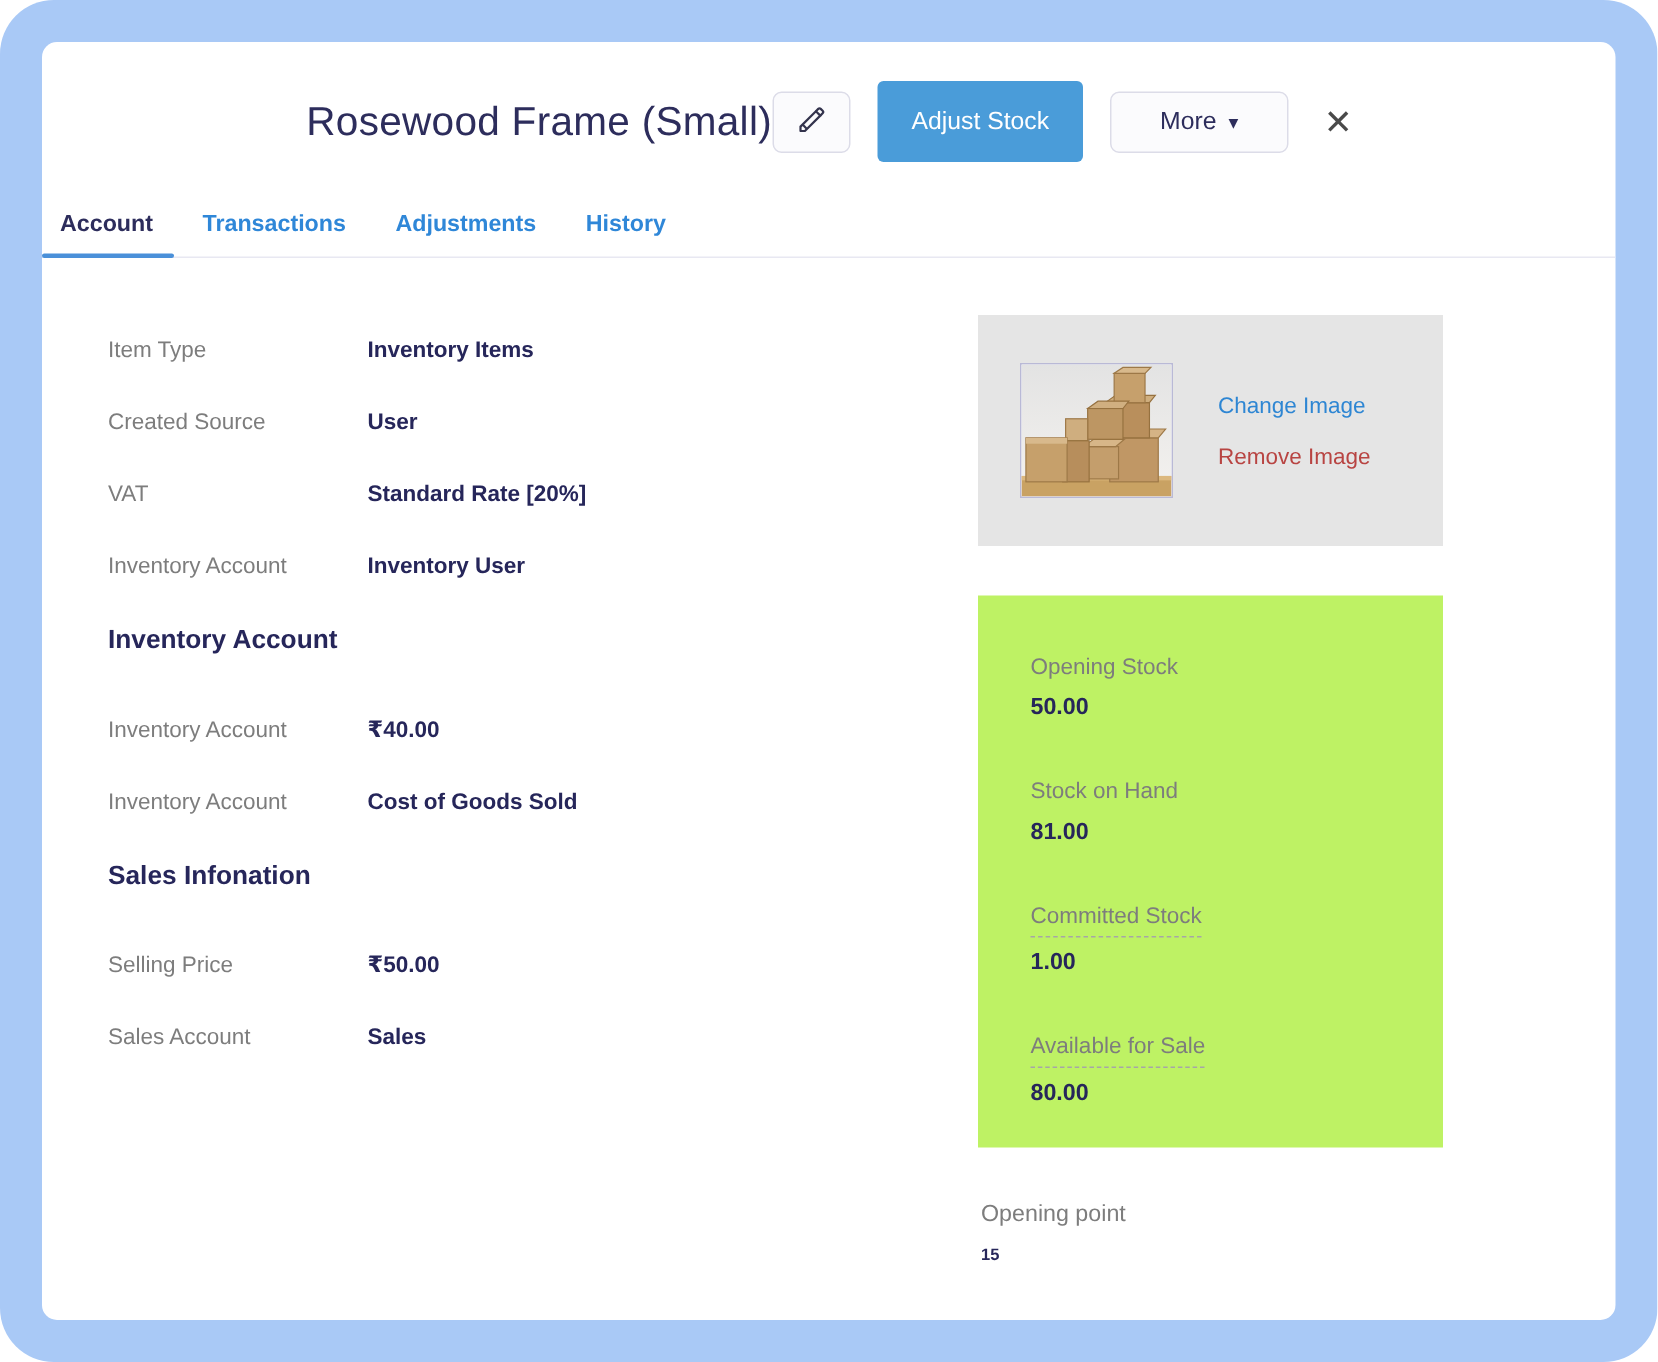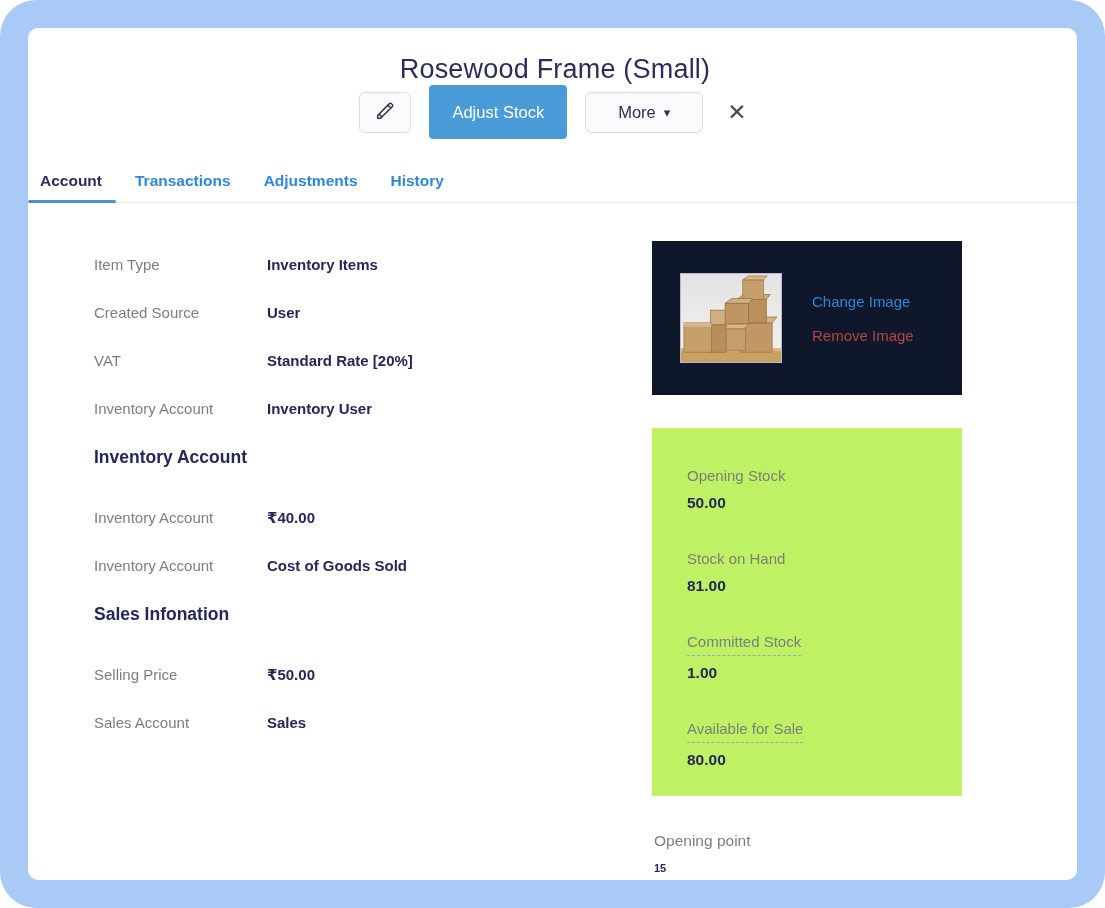--- a/index.html
+++ b/index.html
@@ -1,49 +1,49 @@
 <!DOCTYPE html>
 <html><head>
 <meta charset="utf-8">
 <style>
   * { margin:0; padding:0; box-sizing:border-box; }
   html,body { width:1105px; height:908px; background:#ffffff; font-family:"Liberation Sans","DejaVu Sans",sans-serif; }
   .frame { width:1105px; height:908px; background:#a9c9f6; border-radius:36px; padding:28px; }
   .card { width:100%; height:100%; background:#ffffff; border-radius:10px; position:relative; overflow:hidden; }
 
   
-  .header { display:flex; align-items:center; justify-content:flex-start; padding:26px 30px 0 35px;flex-direction:column; }
+  .header { display:flex; align-items:center; justify-content:center; padding:26px 30px 0 35px; }
   .page-title { font-size:27px; color:#2d2d5c; font-weight:500; letter-spacing:.2px; }
   .actions { display:flex; align-items:center; gap:18px; }
   .btn-icon { width:52px; height:41px; background:#fbfbfd; border:1px solid #dcdce8; border-radius:6px;
               display:flex; align-items:center; justify-content:center; cursor:pointer; }
   .btn-primary { height:54px; background:#4a9cd9; color:#ffffff; border:none; border-radius:4px;
                  padding:0 23px; font-size:16.5px; cursor:pointer; font-family:Liberation Sans, sans-serif; }
   .btn-more { height:41px; background:#fbfbfd; border:1px solid #dcdce8; border-radius:6px; color:#2d2d5c;
               padding:0 32px; font-size:16.5px; cursor:pointer; font-family:inherit; display:flex; align-items:center; gap:8px; }
   .caret { font-size:13px; color:#2d2d5c; line-height:1; }
   .close-x { font-size:23px; color:#4a4a4a; cursor:pointer; margin-left:2px; padding:4px; line-height:1; }
 
   
   .tabs { display:flex; gap:33px; margin-top:33px; padding:0 0 12px 12px; border-bottom:1px solid #e8e8f2; }
   .tab { font-size:15.5px; font-weight:700; color:#2f87d8; cursor:pointer; position:relative; }
   .tab.active { color:#2d2d5c; }
   .tab.active::after { content:""; position:absolute; left:-12px; right:-14px; bottom:-13px; height:3px;
                        background:#4a90d9; border-radius:2px; }
 
   
-  .main { display:flex; padding:38px 115px 0 38px; }
+  .main { display:flex; padding:38px 115px 0 16px; }
   .left-col { flex:1; padding-top:14px; padding-left:28px; }
   .detail-row { display:flex; margin-bottom:28px; font-size:15px; line-height:20px; }
   .d-label { width:173px; color:#7d7d7d; flex-shrink:0; }
   .d-value { color:#26265a; font-weight:700; }
   .section-heading { font-size:17.5px; font-weight:700; color:#26265a; margin:24px 0 40px; }
 
   .right-col { width:310px; flex-shrink:0; }
-  .image-panel { background:#0f172a; height:154px; display:flex; align-items:center; padding-left:28px; margin-bottom:33px; }
+  .image-panel { background:#e5e5e5; height:154px; display:flex; align-items:center; padding-left:28px; margin-bottom:33px; }
   .thumb { width:102px; height:90px; border:1px solid #b9b9d6; background:#ffffff; flex-shrink:0; }
   .thumb svg { display:block; width:100%; height:100%; }
   .img-links { margin-left:30px; display:flex; flex-direction:column; gap:17px; font-size:15px; }
   .link-blue { color:#2e86d3; cursor:pointer; }
   .link-red { color:#b84442; cursor:pointer; }
 
   .stock-panel { background:#bef264; padding:38px 20px 26px 35px; }
   .stock-row { margin-bottom:36px; }
   .stock-row:last-child { margin-bottom:0; }
   .s-label { font-size:15px; color:#7d7d7d; line-height:20px; display:inline-block; }

